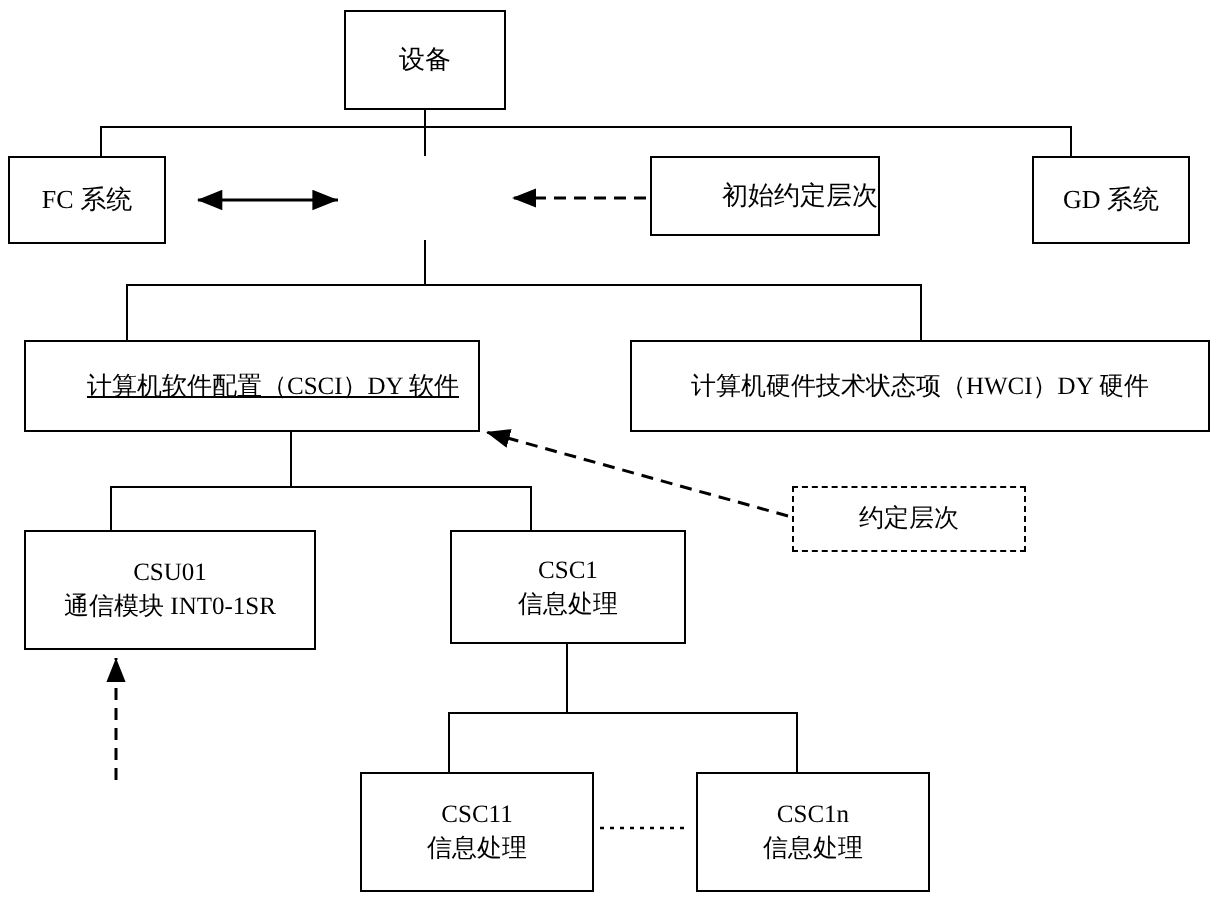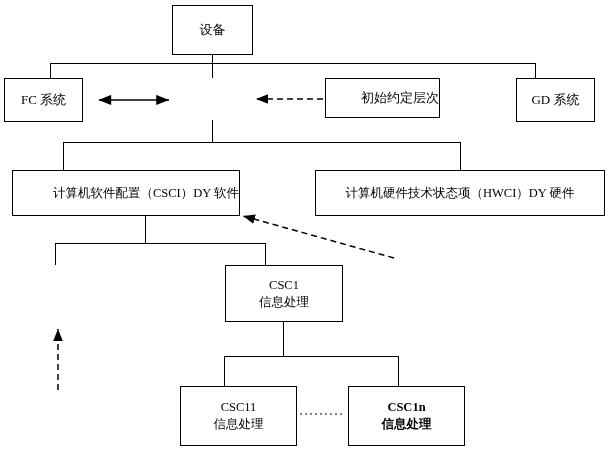--- a/index.html
+++ b/index.html
@@ -128,39 +128,46 @@
 
 
   <div class="node fs-13" style="left:325px; top:78px; width:115px; height:40px;align-items:flex-end;">
     <span class="line">初始约定层次</span>
   </div>
 
   <div class="node fs-13" style="left:496px; top:78px; width:79px; height:44px;margin-left:20px;">
     <span class="line">GD 系统</span>
   </div>
 
-  <div class="node fs-12" style="left:12px; top:170px; width:228px; height:46px; align-items:flex-end; padding-left:21px;">
+  <div class="node fs-12" style="left:12px; top:170px; width:228px; height:46px; align-items:center; padding-left:21px;text-decoration:underline;">
     <span class="line">计算机软件配置（CSCI）DY 软件</span>
   </div>
 
   <div class="node fs-12" style="left:315px; top:170px; width:290px; height:46px;">
     <span class="line">计算机硬件技术状态项（HWCI）DY 硬件</span>
   </div>
 
+  <div class="node dashed fs-12" style="left:396px; top:243px; width:117px; height:33px;">
+    <span class="line">约定层次</span>
+  </div>
 
+  <div class="node fs-12" style="left:12px; top:265px; width:146px; height:60px;">
+    <span class="line">CSU01</span>
+    <span class="line">通信模块 INT0-1SR</span>
+  </div>
 
   <div class="node fs-12" style="left:225px; top:265px; width:118px; height:57px;">
     <span class="line">CSC1</span>
     <span class="line">信息处理</span>
   </div>
 
   <div class="node fs-12" style="left:180px; top:386px; width:117px; height:60px;">
     <span class="line">CSC11</span>
     <span class="line">信息处理</span>
   </div>
 
-  <div class="node fs-12" style="left:348px; top:386px; width:117px; height:60px;font-weight:bold;">
+  <div class="node fs-12" style="left:348px; top:386px; width:117px; height:60px;">
     <span class="line">CSC1n</span>
     <span class="line">信息处理</span>
   </div>
 
 
 </div>
 
 </body></html>

